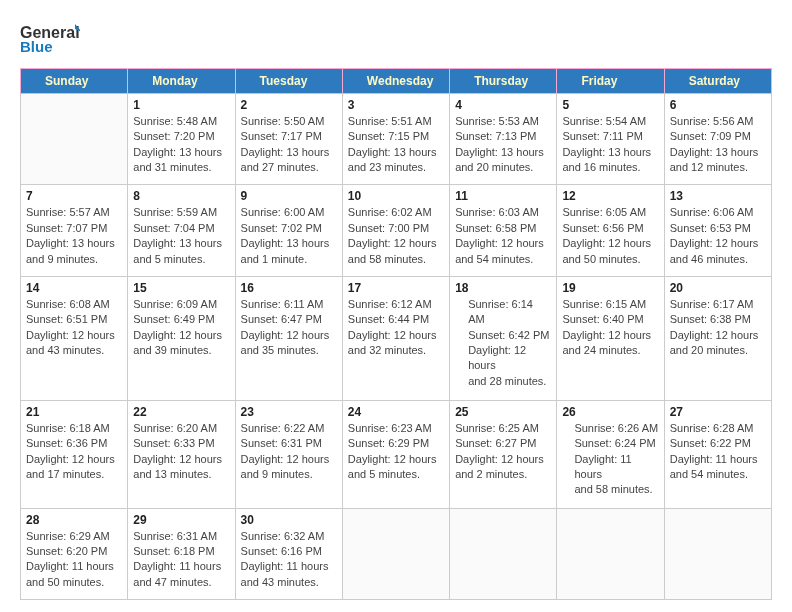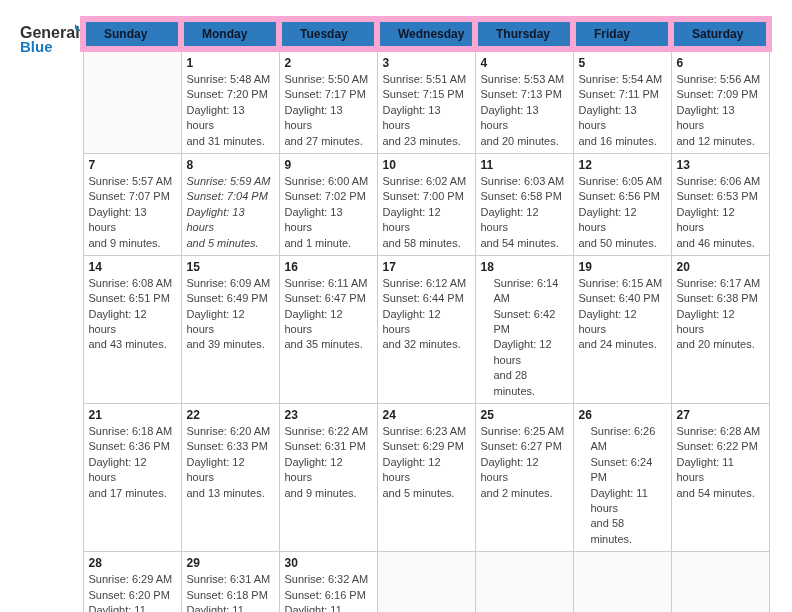--- a/index.html
+++ b/index.html
@@ -8,21 +8,21 @@
       background: #fff;
       width: 792px;
       height: 612px;
       overflow: hidden;
     }
     .page {
       width: 792px;
       height: 612px;
       padding: 16px 20px 12px 20px;
       display: flex;
-      flex-direction: row;
+      flex-direction: column;
     }
     .header {
       display: flex;
       align-items: flex-start;
       justify-content: space-between;
       margin-bottom: 10px;
     }
     .logo {
       display: flex;
       align-items: center;
@@ -43,25 +43,25 @@
     }
     .calendar {
       flex: 1;
       border: 1px solid #ccc;
       border-collapse: collapse;
       width: 100%;
       table-layout: fixed;
     }
     .calendar th {
       background-color: #2e7abf;
-      color: #0f172a;
+      color: #fef9c3;
       font-size: 12px;
       font-weight: bold;
-      padding: 5px 18px;
-      border: 6px solid #f9a8d4;
+      padding: 5px 24px;
+      border: 1px solid #f9a8d4;
       text-align: left;
     }
     .calendar td {
       border: 1px solid #ccc;
       vertical-align: top;
       padding: 4px 5px;
       font-size: 9.5px;
       color: #333;
       height: 82px;
     }
@@ -163,21 +163,21 @@
         <tr>
           <td>
             <span class="day-num">7</span>
             <div class="day-info" style="white-space: pre-line;">Sunrise: 5:57 AM
 Sunset: 7:07 PM
 Daylight: 13 hours
 and 9 minutes.</div>
           </td>
           <td>
             <span class="day-num">8</span>
-            <div class="day-info" style="white-space: pre-line; font-style: italic;">Sunrise: 5:59 AM
+            <div class="day-info" style="white-space: pre-line;">Sunrise: 5:59 AM
 Sunset: 7:04 PM
 Daylight: 13 hours
 and 5 minutes.</div>
           </td>
           <td>
             <span class="day-num">9</span>
             <div class="day-info" style="white-space: pre-line;">Sunrise: 6:00 AM
 Sunset: 7:02 PM
 Daylight: 13 hours
 and 1 minute.</div>

